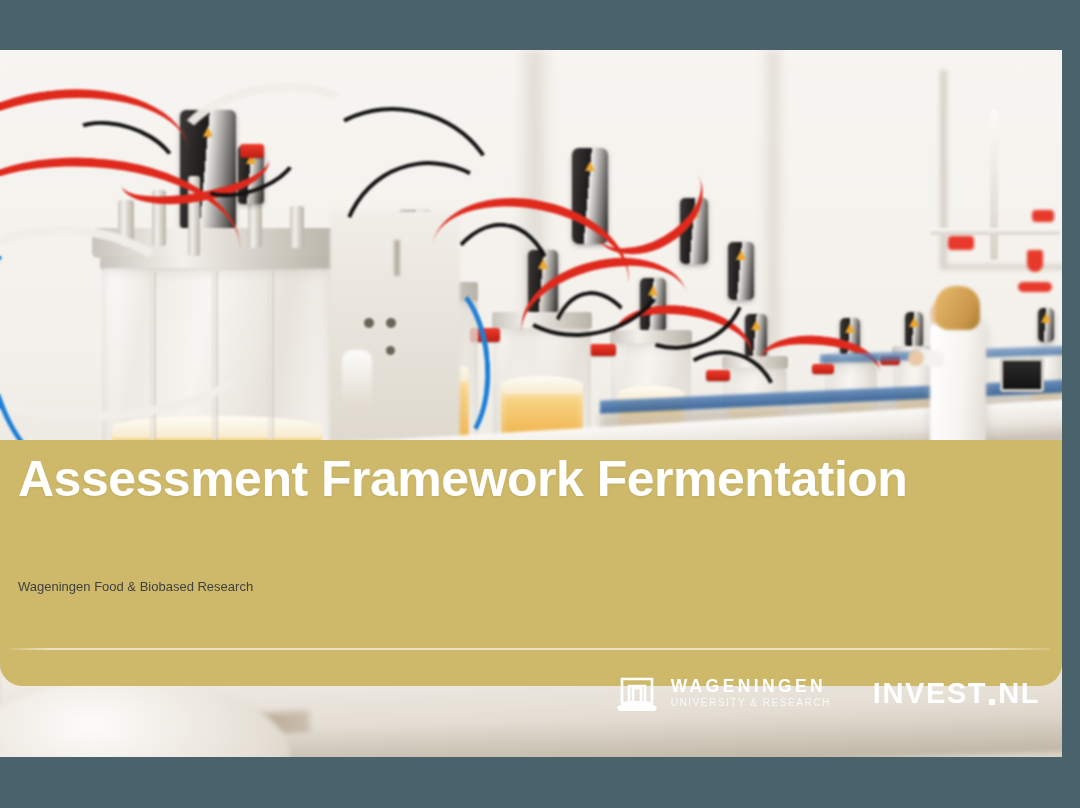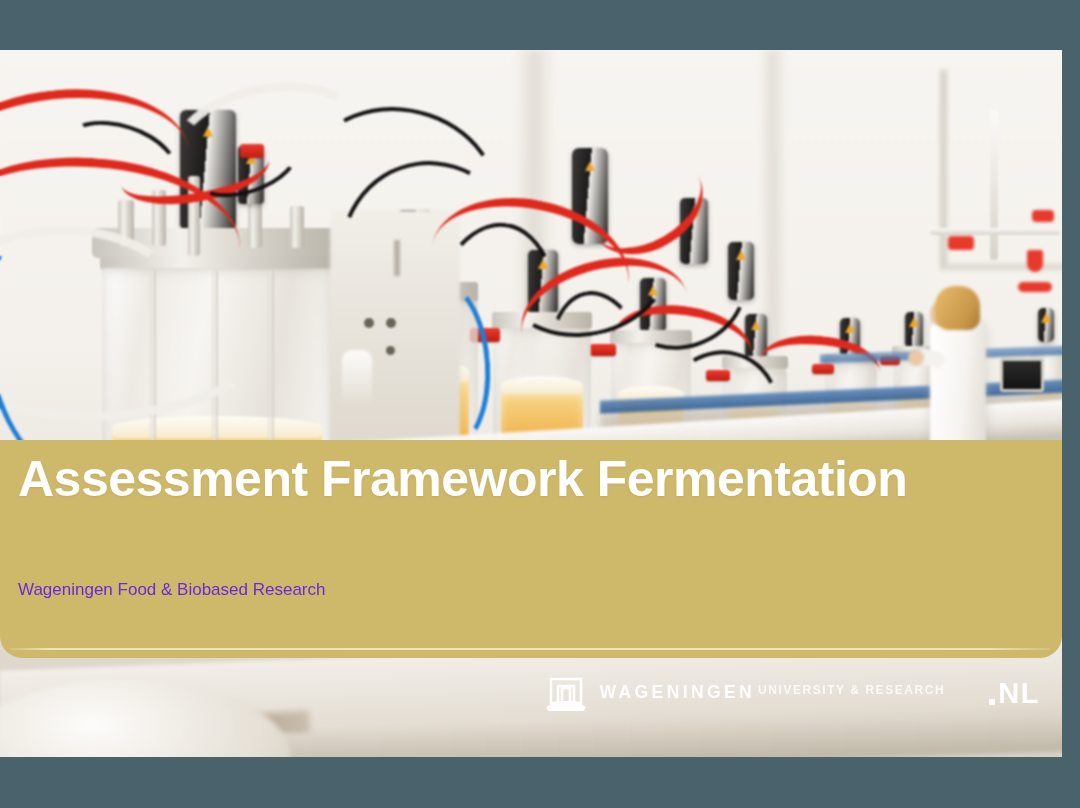--- a/index.html
+++ b/index.html
@@ -278,21 +278,21 @@
     backdrop-filter: blur(1.1px);
     pointer-events: none;
   }
 
   
   #gold-panel {
     position: absolute;
     left: 0;
     top: 440px;
     width: 1062px;
-    height: 218px;
+    height: 246px;
     background: #ceb96b;
     border-radius: 0 0 22px 22px;
   }
 
   #title-block {
     position: absolute;
     left: 18px;
     top: 12px;
     right: 20px;
   }
@@ -313,22 +313,22 @@
     font-weight: 400;
     line-height: 1.25;
     margin-top: 8px;
     white-space: nowrap;
   }
 
   #org-lines {
     position: absolute;
     left: 18px;
     top: 138px;
-    color: #6d28d9;
-    font-size: 17px;
+    color: #404040;
+    font-size: 13px;
     font-weight: 400;
     line-height: 1.42;
   }
 
   #divider {
     position: absolute;
     left: 10px;
     top: 208px;
     width: 1040px;
     height: 2px;
@@ -356,34 +356,34 @@
     align-items: center;
     gap: 12px;
   }
   #wur-mark {
     width: 44px; height: 40px;
     position: relative;
     flex: none;
   }
   #wur-wordmark {
     display: flex;
-    flex-direction: row;
+    flex-direction: column;
     gap: 3px;
   }
   #wur-name {
     color: #ffffff;
     font-size: 17.5px;
     font-weight: 700;
     letter-spacing: 3.4px;
     line-height: 1;
   }
   #wur-tagline {
     color: rgba(255,255,255,.82);
-    font-size: 12px;
-    font-weight: 700;
+    font-size: 10px;
+    font-weight: 400;
     letter-spacing: 1.55px;
     line-height: 1;
   }
 
   #invest-logo {
     color: #ffffff;
     font-size: 29px;
     font-weight: 700;
     letter-spacing: 1.6px;
     display: flex;
@@ -564,20 +564,21 @@
             <path d="M2 34 L12 28 H32 L42 34 L40 38 H4 Z" fill="#ffffff"></path>
           </svg>
         </span>
         <span id="wur-wordmark">
           <span id="wur-name">WAGENINGEN</span>
           <span id="wur-tagline">UNIVERSITY &amp; RESEARCH</span>
         </span>
       </div>
 
       <div id="invest-logo">
+        <span>INVEST</span>
         <span id="invest-dot"></span>
         <span>NL</span>
       </div>
 
     </div>
   </div>
 
 </div>
 
 </body></html>

